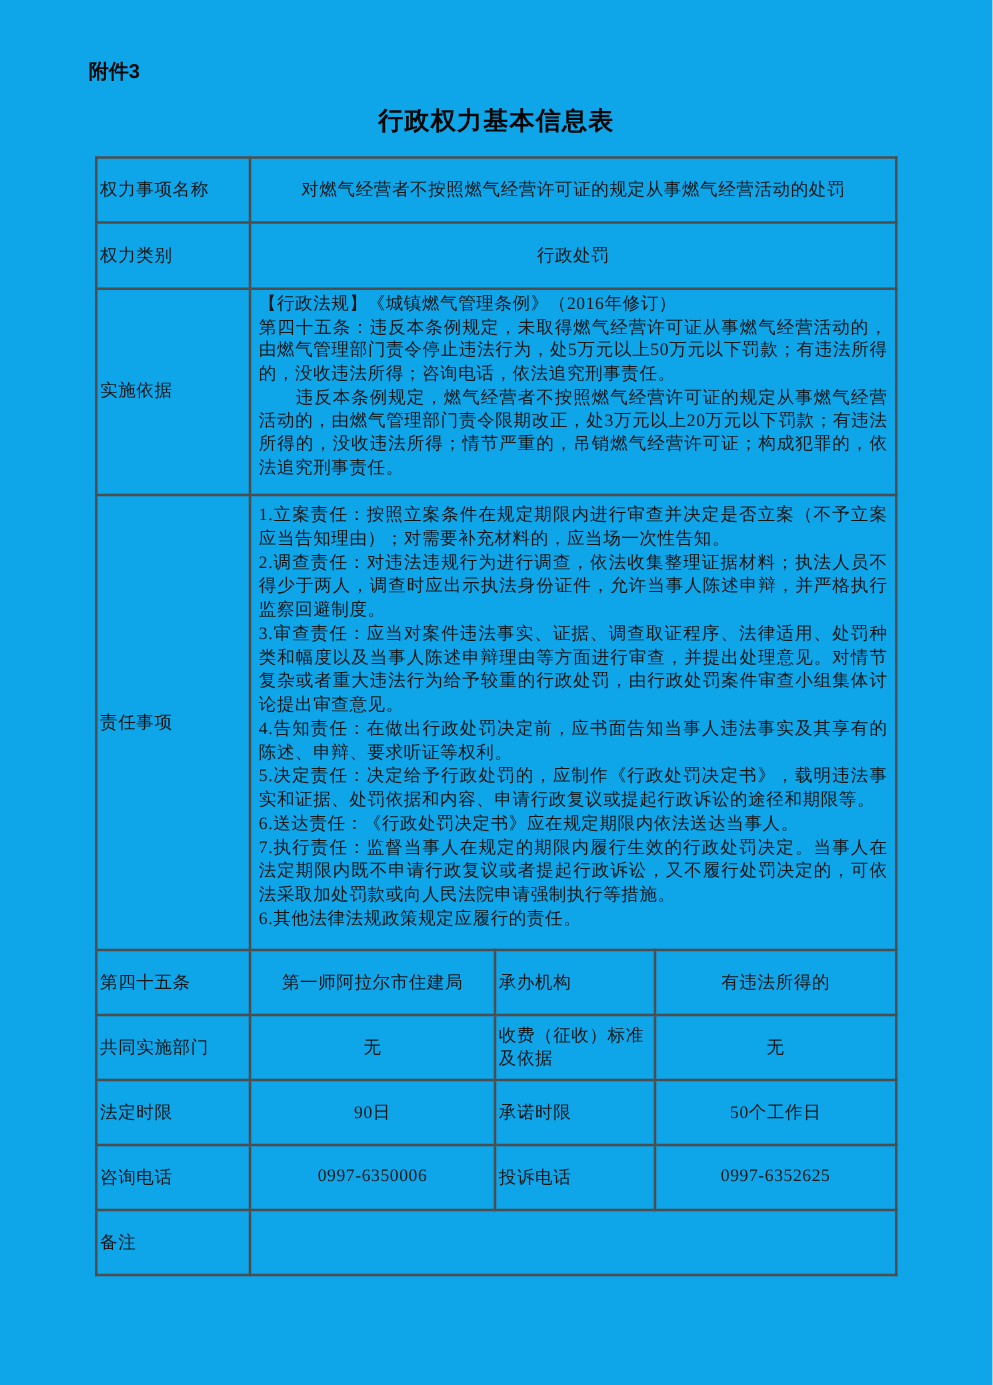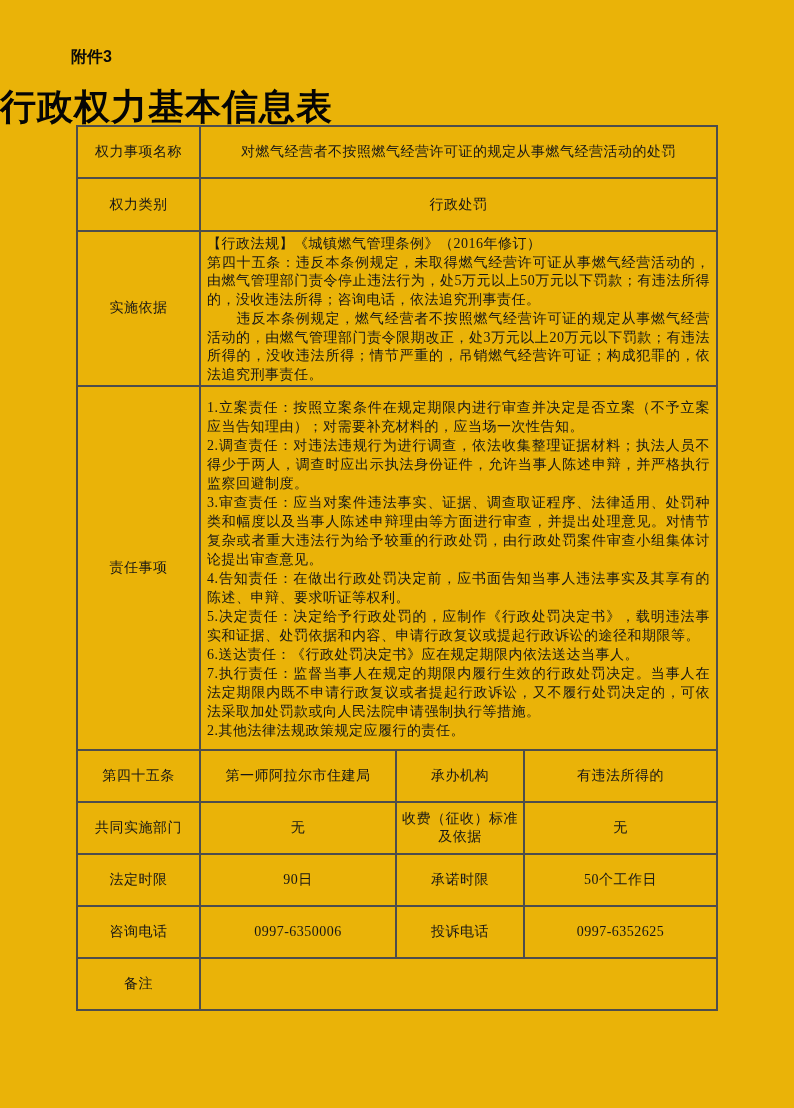--- a/index.html
+++ b/index.html
@@ -4,42 +4,43 @@
 <style>
   html, body {
     margin: 0;
     padding: 0;
     background: #ffffff;
   }
   .page {
     position: relative;
     width: 794px;
     height: 1108px;
-    background: #eab308;
+    background: #0ea5e9;
     overflow: hidden;
     font-family: "Liberation Serif", "DejaVu Serif", serif;
     color: #111111;
   }
   .attachment {
     position: absolute;
     left: 71px;
     top: 47px;
     font-family: "Liberation Sans", "DejaVu Sans", sans-serif;
     font-size: 16px;
     font-weight: bold;
     color: #0a0a0a;
   }
   .title {
     position: absolute;
     left: 0;
     right: 0;
     top: 83px;
     margin: 0;
+    text-align: center;
     font-family: "Liberation Serif", "DejaVu Serif", serif;
-    font-size: 36px;
+    font-size: 20px;
     font-weight: bold;
     letter-spacing: 1px;
     color: #050505;
   }
   table.info {
     position: absolute;
     left: 76px;
     top: 125px;
     width: 640px;
     border-collapse: collapse;
@@ -47,31 +48,31 @@
   }
   table.info td {
     border: 2px solid #4d4d4d;
     font-size: 14px;
     letter-spacing: 0.5px;
     color: #161616;
     vertical-align: middle;
     overflow: hidden;
   }
   td.lbl {
-    text-align: center;
+    text-align: left;
     padding: 2px 2px;
     margin-left: 12px;
   }
   td.val-center {
     text-align: center;
     padding: 2px 14px;
   }
   td.val-text {
     vertical-align: top;
-    padding: 3px 6px 0 6px;
+    padding: 3px 6px 10px 6px;
   }
   .txt-block div {
     text-align: justify;
     line-height: 18.7px;
   }
   .duty-block div {
     line-height: 19px;
   }
   tr.h52  { height: 52px; }
   tr.h53  { height: 53px; }
@@ -121,21 +122,21 @@
       <td class="lbl">责任事项</td>
       <td class="val-text" colspan="3">
         <div class="txt-block duty-block">
               <div>1.立案责任：按照立案条件在规定期限内进行审查并决定是否立案（不予立案应当告知理由）；对需要补充材料的，应当场一次性告知。</div>
               <div>2.调查责任：对违法违规行为进行调查，依法收集整理证据材料；执法人员不得少于两人，调查时应出示执法身份证件，允许当事人陈述申辩，并严格执行监察回避制度。</div>
               <div>3.审查责任：应当对案件违法事实、证据、调查取证程序、法律适用、处罚种类和幅度以及当事人陈述申辩理由等方面进行审查，并提出处理意见。对情节复杂或者重大违法行为给予较重的行政处罚，由行政处罚案件审查小组集体讨论提出审查意见。</div>
               <div>4.告知责任：在做出行政处罚决定前，应书面告知当事人违法事实及其享有的陈述、申辩、要求听证等权利。</div>
               <div>5.决定责任：决定给予行政处罚的，应制作《行政处罚决定书》，载明违法事实和证据、处罚依据和内容、申请行政复议或提起行政诉讼的途径和期限等。</div>
               <div>6.送达责任：《行政处罚决定书》应在规定期限内依法送达当事人。</div>
               <div>7.执行责任：监督当事人在规定的期限内履行生效的行政处罚决定。当事人在法定期限内既不申请行政复议或者提起行政诉讼，又不履行处罚决定的，可依法采取加处罚款或向人民法院申请强制执行等措施。</div>
-              <div>2.其他法律法规政策规定应履行的责任。</div>
+              <div>6.其他法律法规政策规定应履行的责任。</div>
             </div>
       </td>
     </tr>
 
     <tr class="h52">
       <td class="lbl">第四十五条</td>
       <td class="val-center">第一师阿拉尔市住建局</td>
       <td class="lbl">承办机构</td>
       <td class="val-center">有违法所得的</td>
     </tr>

